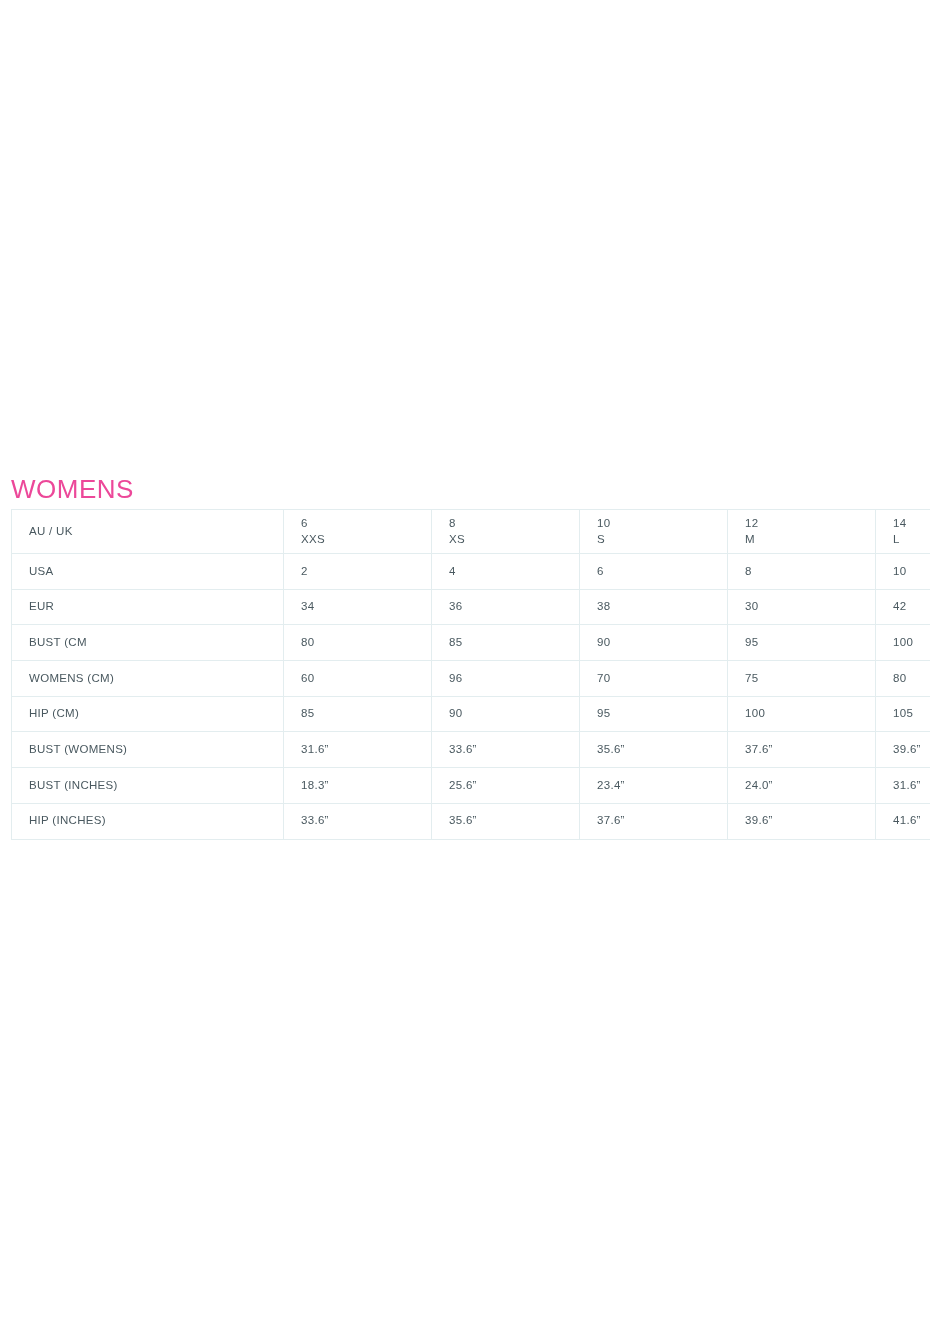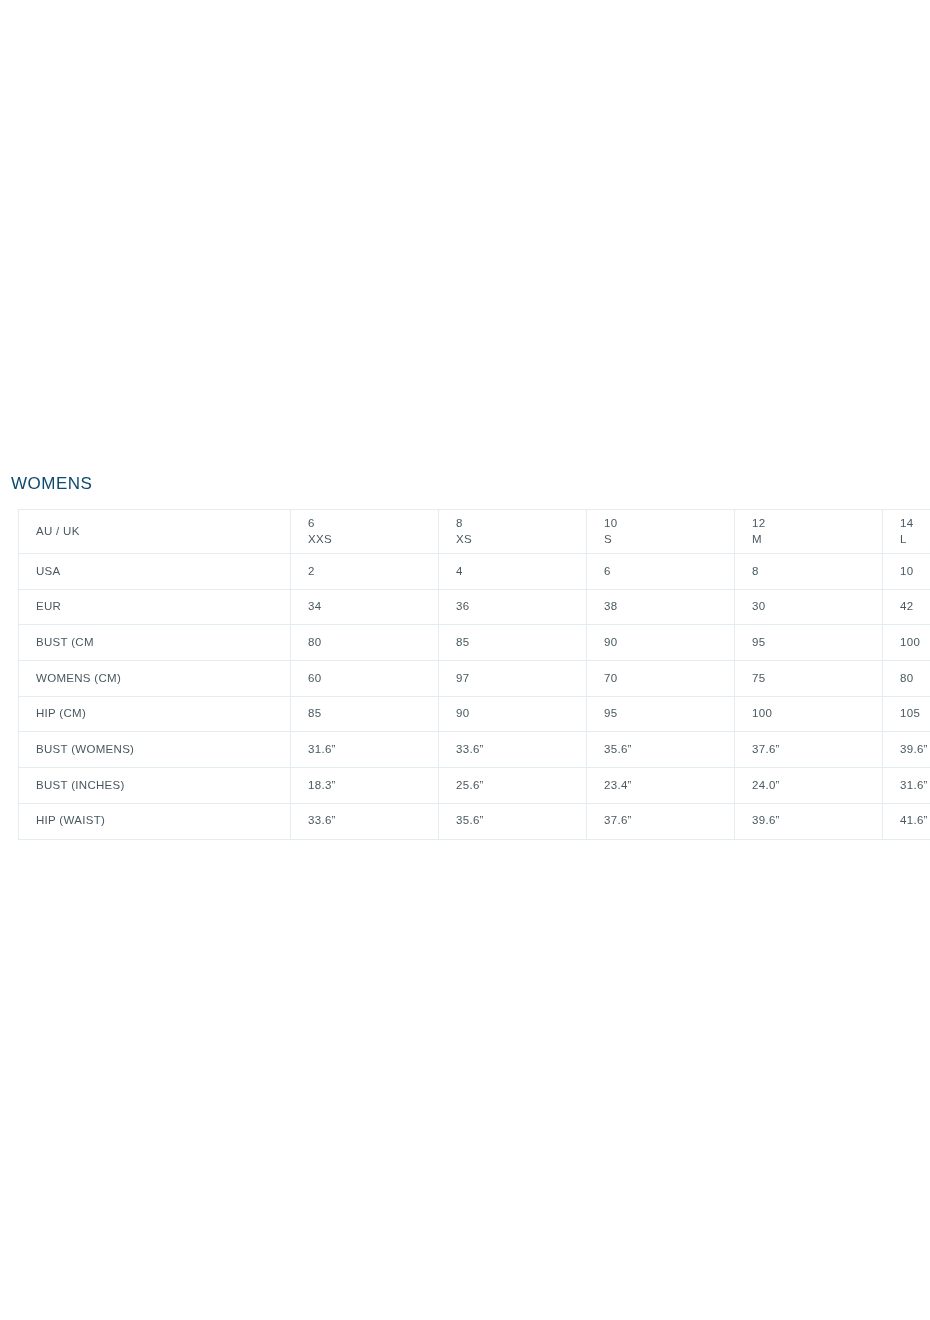--- a/index.html
+++ b/index.html
@@ -19,28 +19,28 @@
     position: absolute;
     left: 0;
     top: 0;
     width: 930px;
     height: 1320px;
   }
   .title {
     position: absolute;
     left: 11px;
     top: 474px;
-    font-size: 17px;
+    font-size: 26px;
     letter-spacing: 0.5px;
-    color: #0c4a6e;
+    color: #ec4899;
     font-weight: 400;
   }
   .table-wrap {
     position: absolute;
-    left: 18px;
+    left: 11px;
     top: 509px;
     width: 907px;
   }
   table.size-table {
     border-collapse: collapse;
     width: 907px;
     table-layout: fixed;
   }
   table.size-table td {
     border: 1px solid #e3edef;
@@ -134,21 +134,21 @@
           <td class="col-val">80</td>
           <td class="col-val">85</td>
           <td class="col-val">90</td>
           <td class="col-val">95</td>
           <td class="col-val-last">100</td>
         </tr>
 
         <tr>
           <td class="col-label">WOMENS (CM)</td>
           <td class="col-val">60</td>
-          <td class="col-val">97</td>
+          <td class="col-val">96</td>
           <td class="col-val">70</td>
           <td class="col-val">75</td>
           <td class="col-val-last">80</td>
         </tr>
 
         <tr>
           <td class="col-label">HIP (CM)</td>
           <td class="col-val">85</td>
           <td class="col-val">90</td>
           <td class="col-val">95</td>
@@ -168,21 +168,21 @@
         <tr>
           <td class="col-label">BUST (INCHES)</td>
           <td class="col-val">18.3”</td>
           <td class="col-val">25.6”</td>
           <td class="col-val">23.4”</td>
           <td class="col-val">24.0”</td>
           <td class="col-val-last">31.6”</td>
         </tr>
 
         <tr>
-          <td class="col-label">HIP (WAIST)</td>
+          <td class="col-label">HIP (INCHES)</td>
           <td class="col-val">33.6”</td>
           <td class="col-val">35.6”</td>
           <td class="col-val">37.6”</td>
           <td class="col-val">39.6”</td>
           <td class="col-val-last">41.6”</td>
         </tr>
       </tbody>
     </table>
   </div>
 

